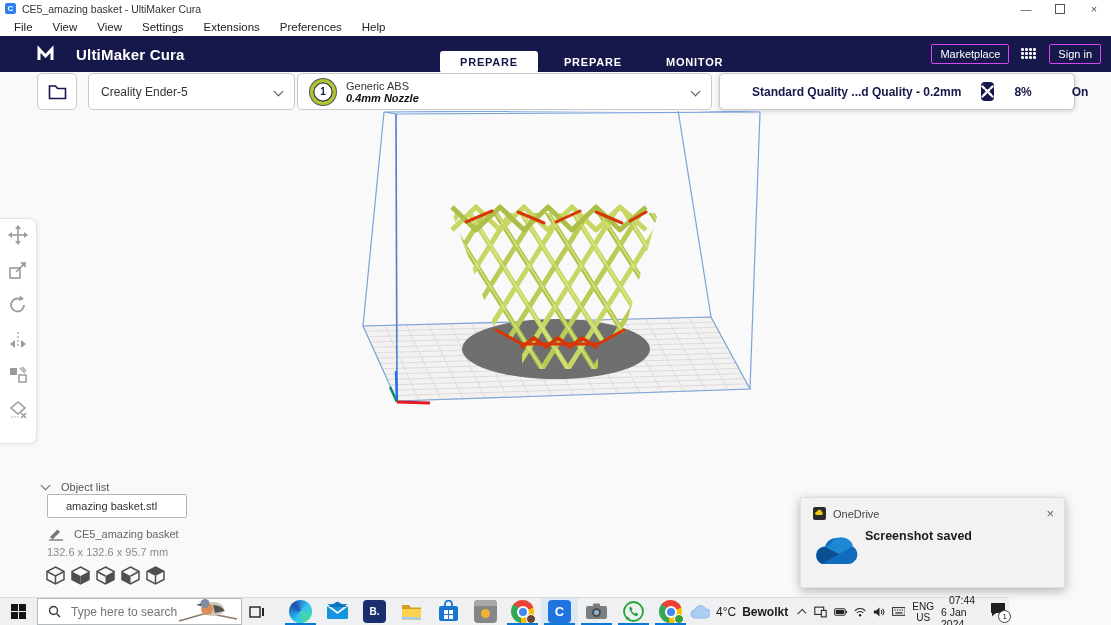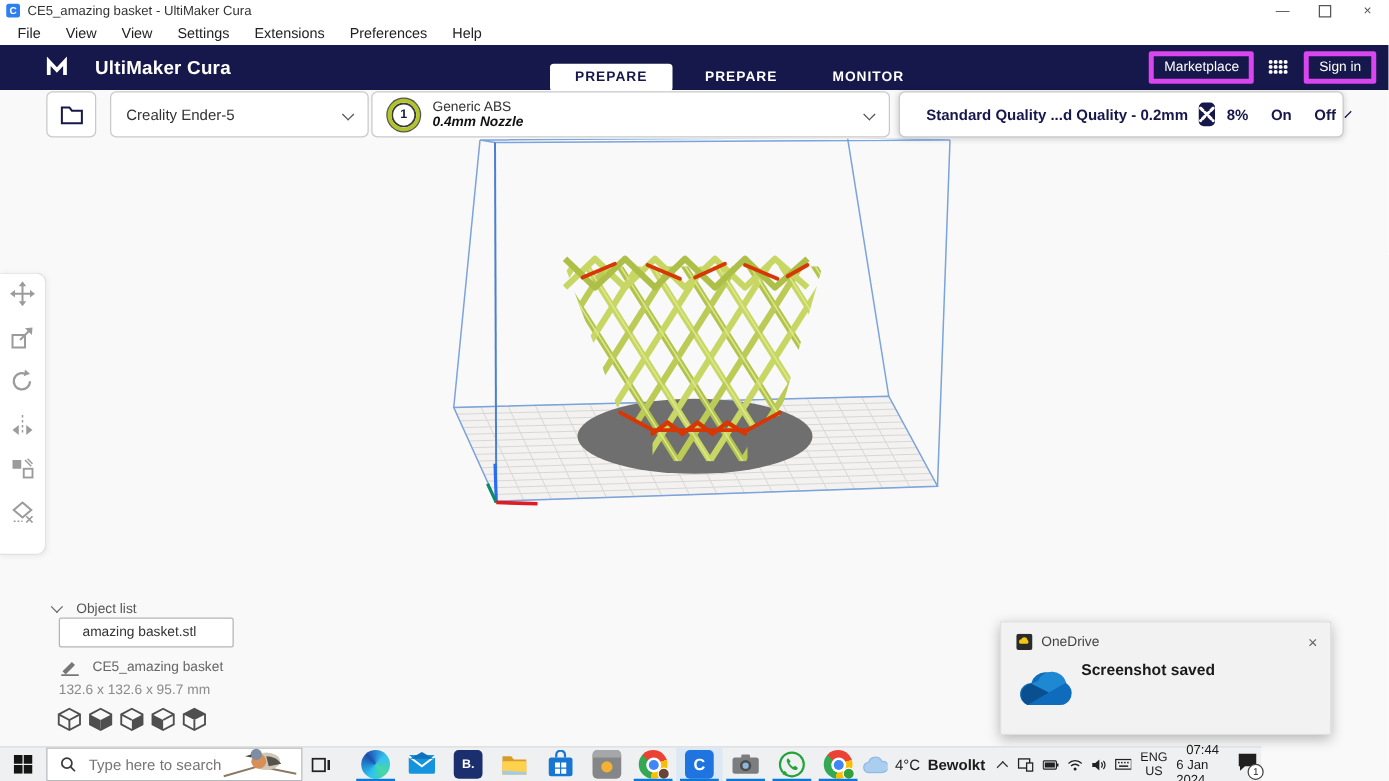--- a/index.html
+++ b/index.html
@@ -18,21 +18,21 @@
   .menubar{left:0;top:17px;width:1111px;height:19px;background:#ffffff;display:flex;align-items:center;padding-left:4px;box-sizing:border-box;}
   .menu-item{font-size:11.5px;color:#222;padding:0 10px;}
   
   .header{left:0;top:36px;width:1111px;height:36px;background:#16174a;display:flex;align-items:center;}
   .logo-wrap{display:flex;align-items:center;margin-left:36px;}
   .logo-text{color:#fff;font-size:15px;font-weight:600;margin-left:20px;letter-spacing:.2px;}
   .stage-tabs{position:absolute;left:440px;top:0;height:52px;display:flex;align-items:center;gap:8px;}
   .tab{font-size:11px;letter-spacing:.8px;color:#fff;padding:5px 18px;font-weight:600;}
   .tab.active{background:#fff;color:#16174a;border-radius:3px;padding:5px 20px;}
   .hdr-right{margin-left:auto;display:flex;align-items:center;gap:12px;margin-right:10px;}
-  .hdr-btn{border:4px solid #d946ef;border-radius:2px;color:#fff;font-size:11px;padding:3px 8px;}
+  .hdr-btn{border:1px solid #d946ef;border-radius:2px;color:#fff;font-size:11px;padding:3px 8px;}
   .dotgrid{display:grid;grid-template-columns:repeat(4,4px);grid-auto-rows:4px;}
   .dotgrid i{width:2.5px;height:2.5px;background:#fff;border-radius:50%;}
   
   .cfg{background:#fff;border:1px solid #c9c9c9;border-radius:5px;box-sizing:border-box;height:37px;top:73px;display:flex;align-items:center;}
   .chev{display:inline-block;width:6px;height:6px;border-right:1.5px solid #555;border-bottom:1.5px solid #555;transform:rotate(45deg);}
   .chev.navy{border-color:#16174a;}
   .cfg-label{font-size:12px;color:#333;}
   .mat-badge{width:20px;height:20px;border-radius:50%;border:3px solid #b2c42c;background:#fff;display:flex;align-items:center;justify-content:center;
       font-size:10px;font-weight:bold;color:#16174a;box-shadow:0 0 0 1.5px #3a3a3a inset, 0 0 0 1px #565656;}
   .mat-lines{display:flex;flex-direction:column;line-height:12px;margin-left:10px;}
@@ -152,21 +152,21 @@
     <span class="mat-badge">
         <span>1</span>
       </span>
     <span class="mat-lines">
       <span class="mat-name">Generic ABS</span>
       <span class="mat-nozzle">0.4mm Nozzle</span>
     </span>
     <span class="chev" style="margin-left:auto;"></span>
   </div>
 
-  <div class="abs cfg" style="left:719px;width:356px;padding:0 12px;gap:9px;box-shadow:0 1px 5px rgba(0,0,0,.18);">
+  <div class="abs cfg" style="left:719px;width:356px;padding:0 12px;gap:20px;box-shadow:0 1px 5px rgba(0,0,0,.18);">
     <svg width="19" height="18" viewBox="0 0 19 18">
       <g stroke="#16174a" stroke-width="1.6">
           <line x1="1" y1="4" x2="18" y2="4"></line>
           <line x1="1" y1="9" x2="18" y2="9"></line>
           <line x1="1" y1="14" x2="18" y2="14"></line>
         </g>
       <circle cx="12" cy="4" r="2.2" fill="#16174a"></circle>
         <circle cx="6" cy="9" r="2.2" fill="#16174a"></circle>
         <circle cx="14" cy="14" r="2.2" fill="#16174a"></circle>
     </svg>

